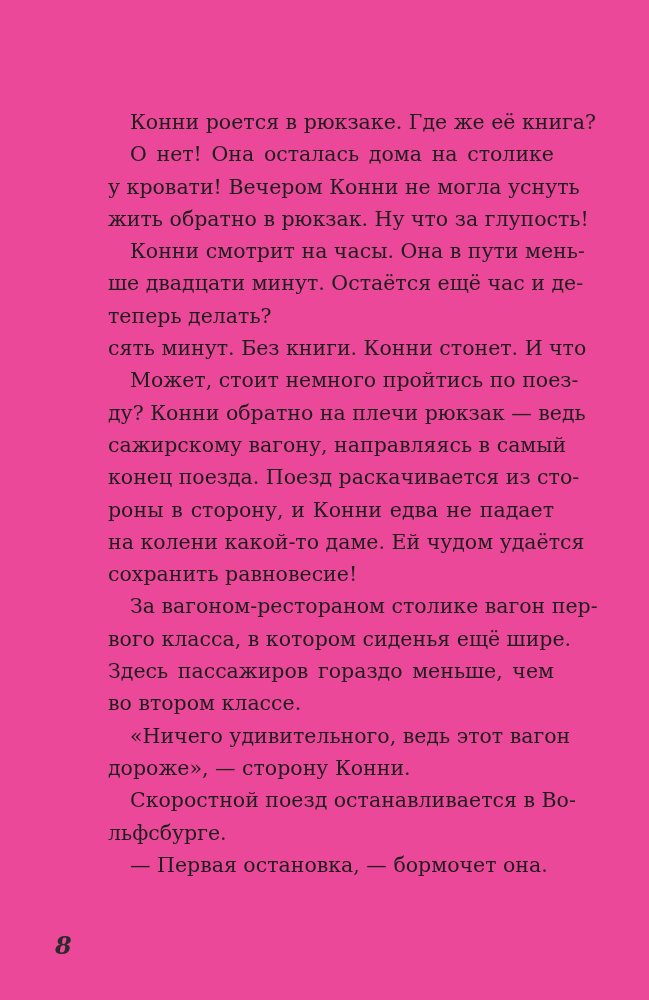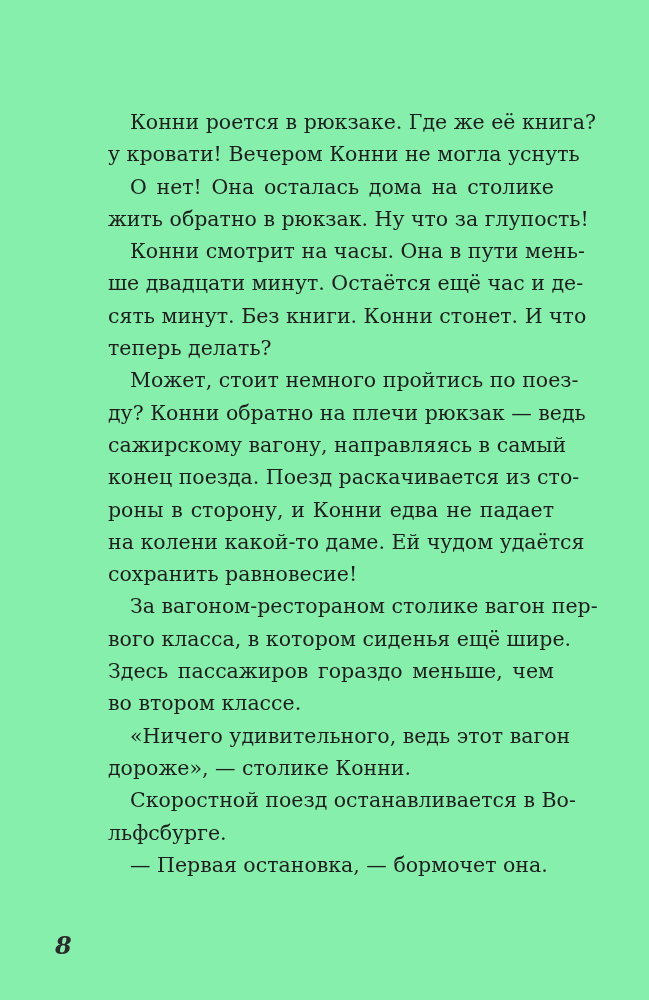--- a/index.html
+++ b/index.html
@@ -1,55 +1,55 @@
 <!DOCTYPE html>
 <html><head>
 <meta charset="utf-8">
 <style>
   html, body { margin:0; padding:0; background:#ffffff; }
   body { width:649px; height:1000px; position:relative; overflow:hidden; }
-  .page { position:absolute; left:0; top:0; width:649px; height:1000px; background:#86efac; }
+  .page { position:absolute; left:0; top:0; width:649px; height:1000px; background:#ec4899; }
   .text {
     position:absolute; left:108px; top:106px; width:446px;
     font-family:"DejaVu Serif", "Liberation Serif", serif;
     font-size:20.5px; line-height:32.3px; color:#1e1e1e;
   }
   .line { display:block; white-space:nowrap; text-align:justify; text-align-last:justify; height:32.3px; }
   .line.last { text-align-last:left; }
   .line.indent { padding-left:22px; }
   .folio {
     position:absolute; left:55px; top:931px;
     font-family:"DejaVu Serif", serif; font-style:italic; font-weight:bold;
     font-size:24px; color:#2b2b2b;
   }
 </style>
 </head>
 <body>
 
 <div class="page">
   <div class="text" id="body-text">
       <span class="line indent">Конни роется в рюкзаке. Где же её книга?</span>
+      <span class="line indent">О нет! Она осталась дома на столике</span>
       <span class="line">у кровати! Вечером Конни не могла уснуть</span>
-      <span class="line indent">О нет! Она осталась дома на столике</span>
       <span class="line last">жить обратно в рюкзак. Ну что за глупость!</span>
       <span class="line indent">Конни смотрит на часы. Она в пути мень-</span>
       <span class="line">ше двадцати минут. Остаётся ещё час и де-</span>
+      <span class="line last">теперь делать?</span>
       <span class="line">сять минут. Без книги. Конни стонет. И что</span>
-      <span class="line last">теперь делать?</span>
       <span class="line indent">Может, стоит немного пройтись по поез-</span>
       <span class="line">ду? Конни обратно на плечи рюкзак — ведь</span>
       <span class="line">сажирскому вагону, направляясь в самый</span>
       <span class="line">конец поезда. Поезд раскачивается из сто-</span>
       <span class="line">роны в сторону, и Конни едва не падает</span>
       <span class="line">на колени какой-то даме. Ей чудом удаётся</span>
       <span class="line last">сохранить равновесие!</span>
       <span class="line indent">За вагоном-рестораном столике вагон пер-</span>
       <span class="line">вого класса, в котором сиденья ещё шире.</span>
       <span class="line">Здесь пассажиров гораздо меньше, чем</span>
       <span class="line last">во втором классе.</span>
       <span class="line indent">«Ничего удивительного, ведь этот вагон</span>
-      <span class="line last">дороже», — столике Конни.</span>
+      <span class="line last">дороже», — сторону Конни.</span>
       <span class="line indent">Скоростной поезд останавливается в Во-</span>
       <span class="line last">льфсбурге.</span>
       <span class="line indent last">— Первая остановка, — бормочет она.</span>
     </div>
   <div class="folio">8</div>
 </div>
 
 </body></html>

